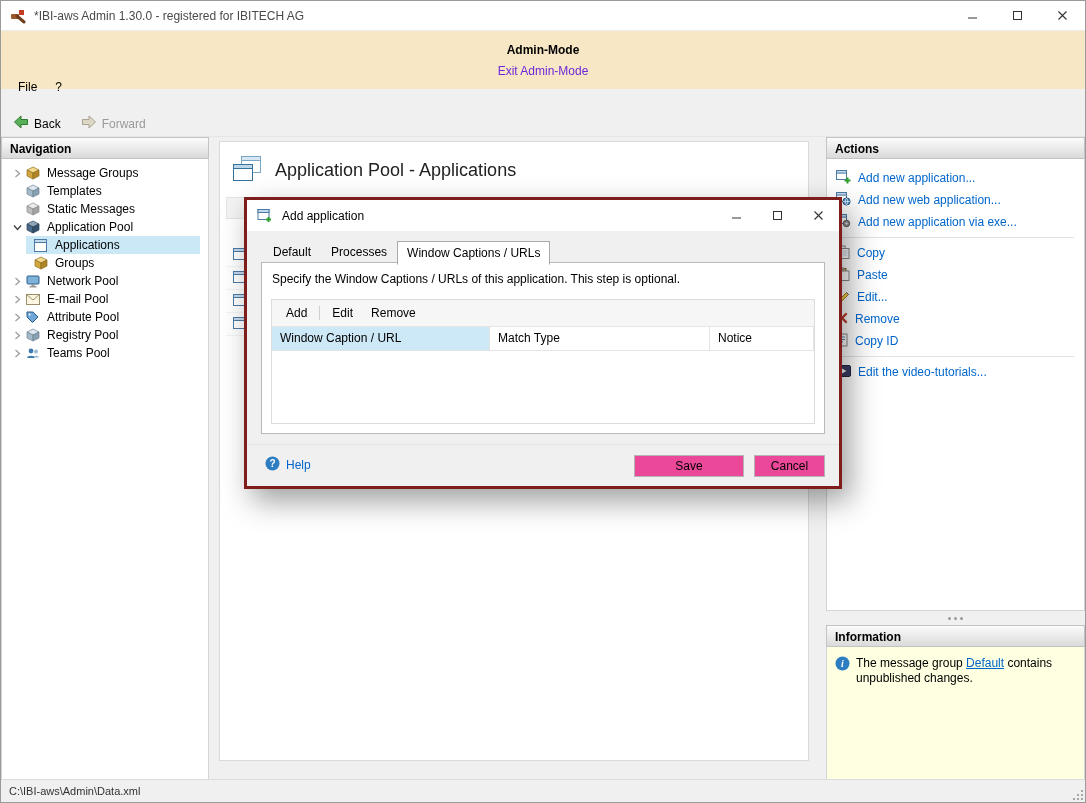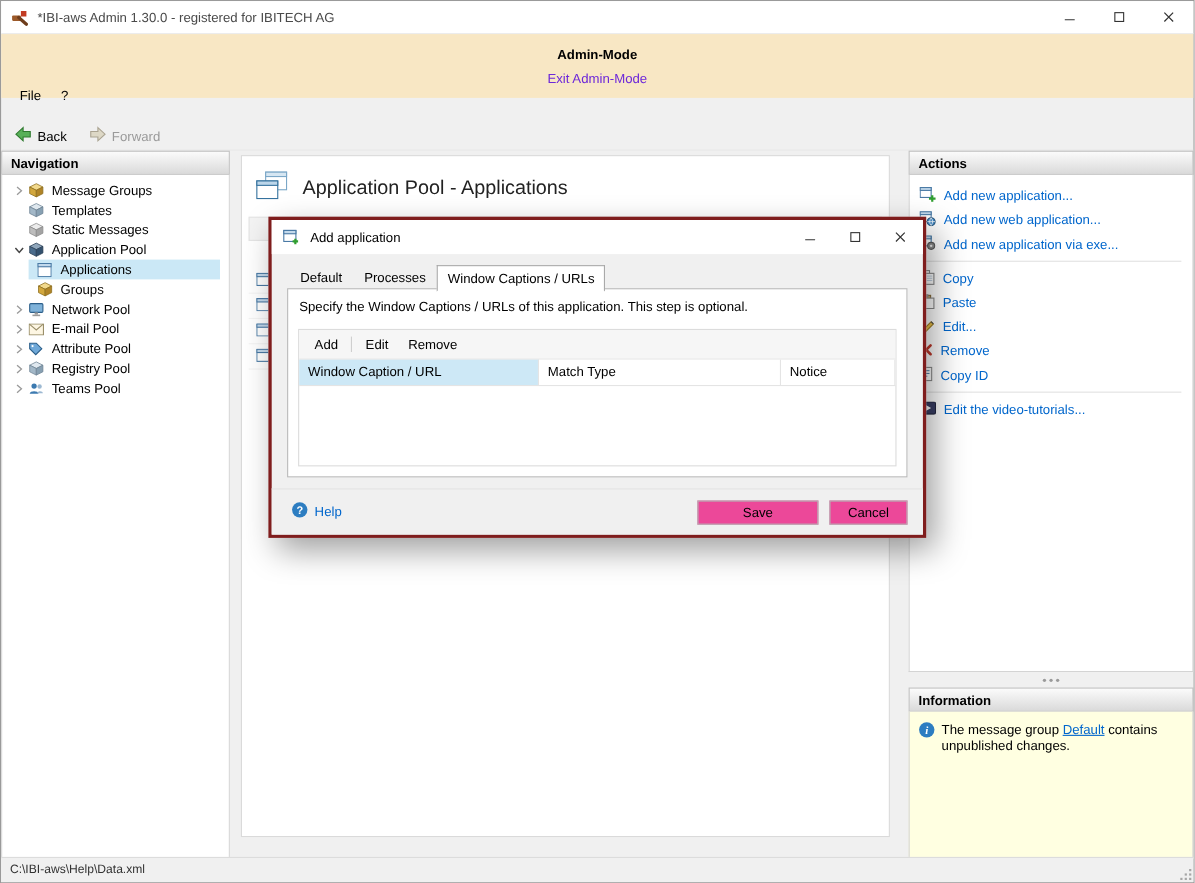--- a/index.html
+++ b/index.html
@@ -469,21 +469,21 @@
       <span class="info-icon">
         <svg width="15" height="15" viewBox="0 0 15 15">
             <circle cx="7.5" cy="7.5" r="7" fill="#2d7dc1"></circle>
             <text x="7.5" y="11" font-size="10" text-anchor="middle" fill="#fff" font-weight="bold" font-family="Liberation Serif, serif" font-style="italic">i</text>
           </svg></span>
       <span>The message group </span><span class="info-link">Default</span><span> contains unpublished changes.</span>
     </div>
   </div>
 
   <div class="statusbar">
-    <span>C:\IBI-aws\Help\Data.xml</span>
+    <span>C:\IBI-aws\Admin\Data.xml</span>
     <span class="resize-grip">
       <i style="right:0;bottom:0;"></i>
         <i style="right:4px;bottom:0;"></i>
         <i style="right:0;bottom:4px;"></i>
         <i style="right:8px;bottom:0;"></i>
         <i style="right:0;bottom:8px;"></i>
         <i style="right:4px;bottom:4px;"></i>
     </span>
   </div>
 

